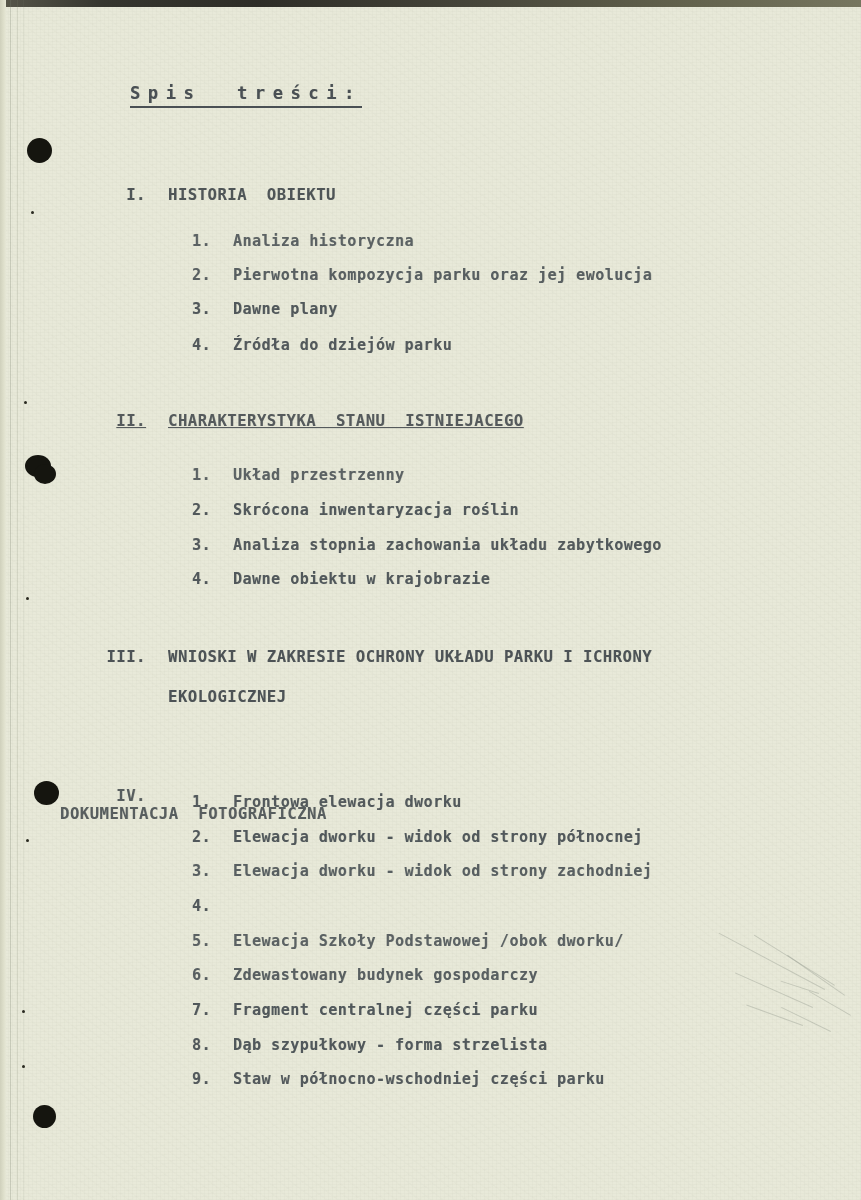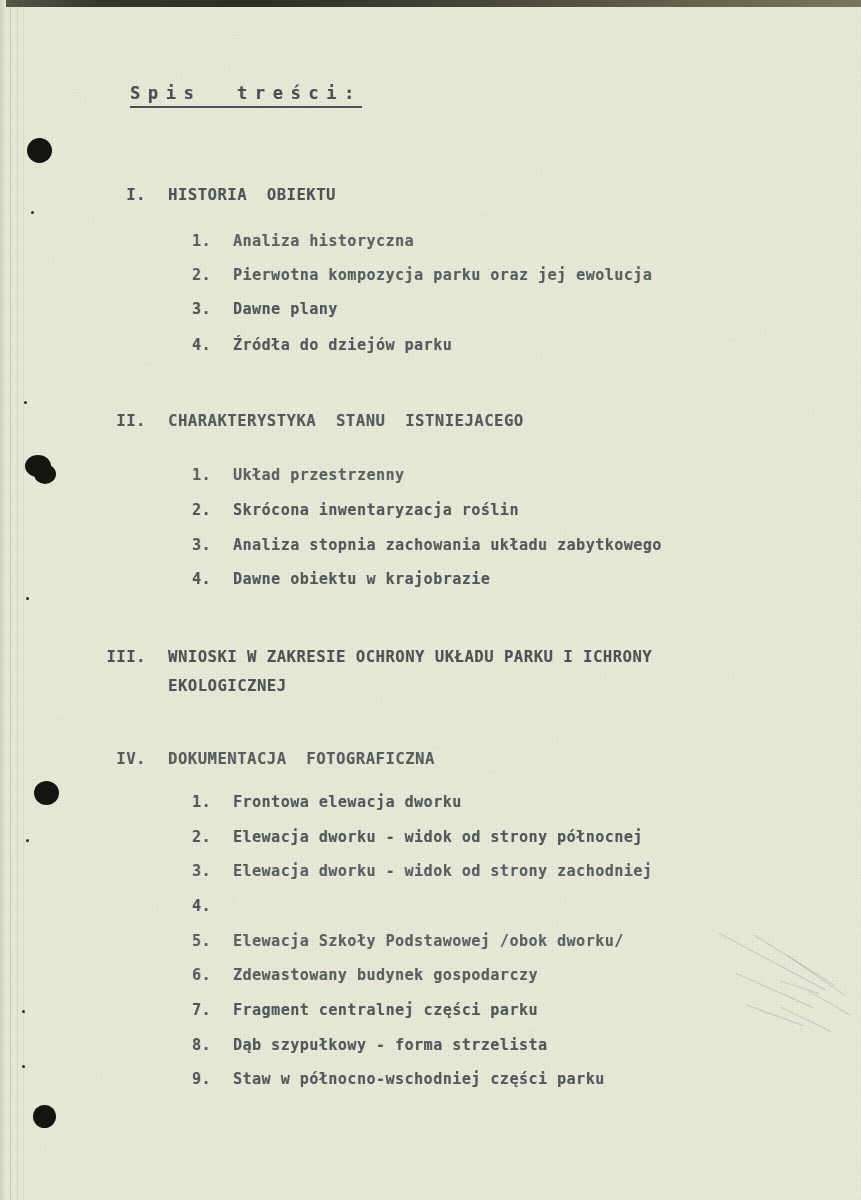--- a/index.html
+++ b/index.html
@@ -146,21 +146,21 @@
     text-align: right;
     padding-right: 22px;
     box-sizing: border-box;
     flex: none;
   }
   .entry.section .label {
     display: block;
   }
   .entry.section .label .l2 {
     display: block;
-    margin-top: 11px;
+    margin-top: 22px;
   }
 
   
   .entry.item {
     left: 192px;
     font-size: 15px;
     letter-spacing: 0.5px;
     color: #51585b;
     font-weight: bold;
   }
@@ -215,27 +215,27 @@
 
   <div class="content">
     <div class="doc-title">Spis  treści:</div>
 
     <div id="toc">
         <div class="entry section" style="top: 186px;"><span class="num">I.</span><span class="label">HISTORIA  OBIEKTU</span></div>
         <div class="entry item" style="top: 232px;"><span class="num">1.</span><span class="label">Analiza historyczna</span></div>
         <div class="entry item" style="top: 266px;"><span class="num">2.</span><span class="label">Pierwotna kompozycja parku oraz jej ewolucja</span></div>
         <div class="entry item" style="top: 300px;"><span class="num">3.</span><span class="label">Dawne plany</span></div>
         <div class="entry item" style="top: 336px;"><span class="num">4.</span><span class="label">Źródła do dziejów parku</span></div>
-        <div class="entry section" style="top: 412px;"><span class="num">II.</span><span class="label">CHARAKTERYSTYKA  STANU  ISTNIEJACEGO</span></div>
+        <div class="entry section" style="top: 412px; text-decoration: underline;"><span class="num">II.</span><span class="label">CHARAKTERYSTYKA  STANU  ISTNIEJACEGO</span></div>
         <div class="entry item" style="top: 466px;"><span class="num">1.</span><span class="label">Układ przestrzenny</span></div>
         <div class="entry item" style="top: 501px;"><span class="num">2.</span><span class="label">Skrócona inwentaryzacja roślin</span></div>
         <div class="entry item" style="top: 536px;"><span class="num">3.</span><span class="label">Analiza stopnia zachowania układu zabytkowego</span></div>
         <div class="entry item" style="top: 570px;"><span class="num">4.</span><span class="label">Dawne obiektu w krajobrazie</span></div>
         <div class="entry section" style="top: 648px;"><span class="num">III.</span><span class="label">WNIOSKI W ZAKRESIE OCHRONY UKŁADU PARKU I ICHRONY<span class="l2">EKOLOGICZNEJ</span></span></div>
-        <div class="entry section" style="top: 750px;"><span class="num">IV.</span><span class="label">DOKUMENTACJA  FOTOGRAFICZNA</span></div>
+        <div class="entry section" style="top: 787px; flex-direction: column;"><span class="num">IV.</span><span class="label">DOKUMENTACJA  FOTOGRAFICZNA</span></div>
         <div class="entry item" style="top: 793px;"><span class="num">1.</span><span class="label">Frontowa elewacja dworku</span></div>
         <div class="entry item" style="top: 828px;"><span class="num">2.</span><span class="label">Elewacja dworku - widok od strony północnej</span></div>
         <div class="entry item" style="top: 862px;"><span class="num">3.</span><span class="label">Elewacja dworku - widok od strony zachodniej</span></div>
         <div class="entry item" style="top: 897px;"><span class="num">4.</span></div>
         <div class="entry item" style="top: 932px;"><span class="num">5.</span><span class="label">Elewacja Szkoły Podstawowej /obok dworku/</span></div>
         <div class="entry item" style="top: 966px;"><span class="num">6.</span><span class="label">Zdewastowany budynek gospodarczy</span></div>
         <div class="entry item" style="top: 1001px;"><span class="num">7.</span><span class="label">Fragment centralnej części parku</span></div>
         <div class="entry item" style="top: 1036px;"><span class="num">8.</span><span class="label">Dąb szypułkowy - forma strzelista</span></div>
         <div class="entry item" style="top: 1070px;"><span class="num">9.</span><span class="label">Staw w północno-wschodniej części parku</span></div>
       </div>

